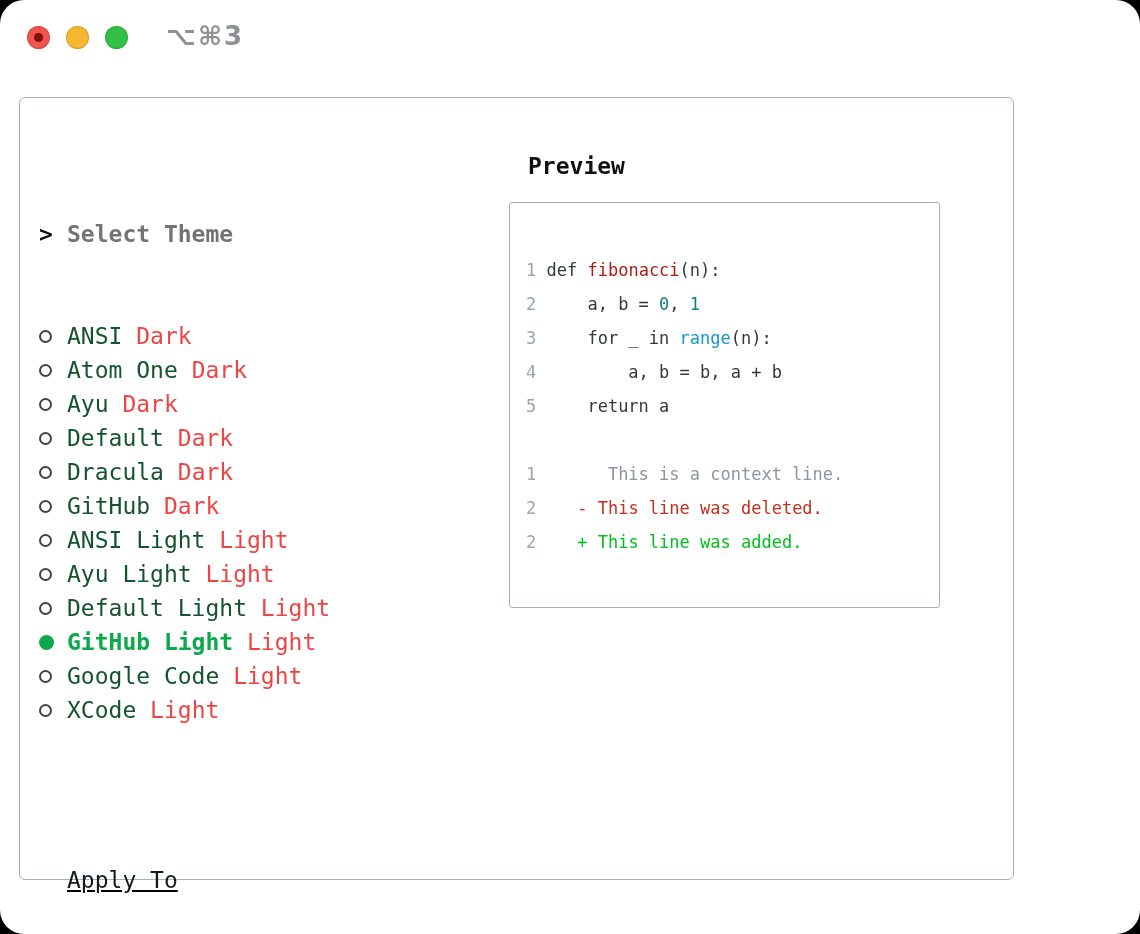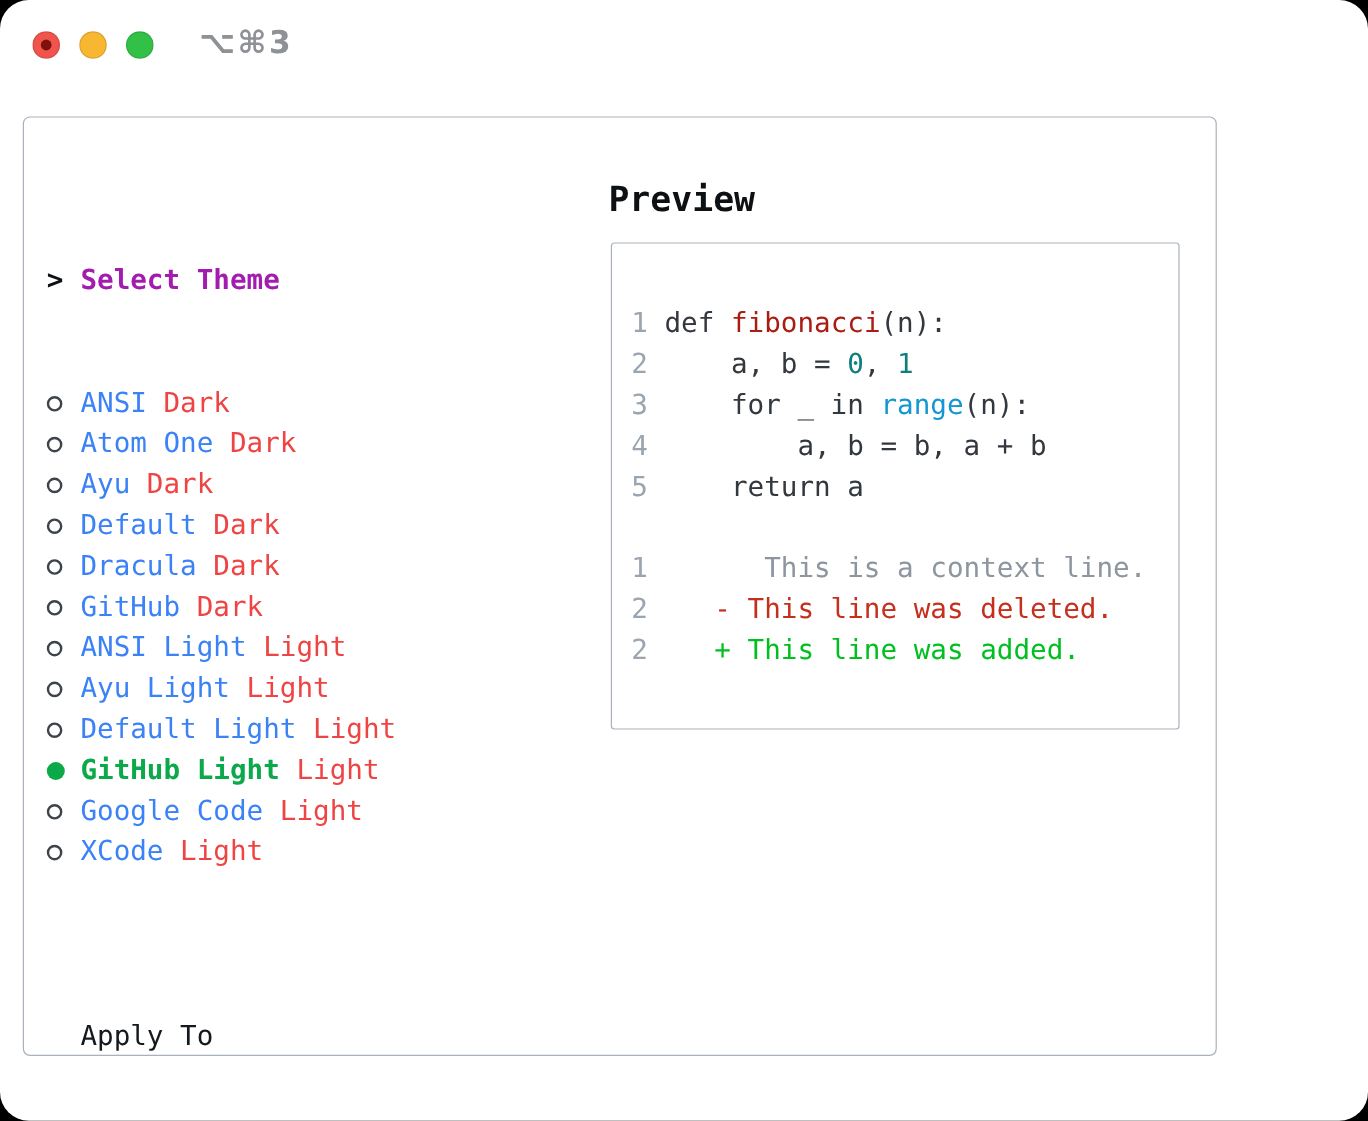--- a/index.html
+++ b/index.html
@@ -28,35 +28,35 @@
   }
   .left-col{
     position:absolute;left:19px;top:51px;width:445px;
     font-size:23px;line-height:34px;white-space:pre;
   }
   .row{height:34px;display:flex;align-items:center;}
   .marker{width:28px;display:inline-flex;align-items:center;flex:0 0 28px;}
   .caret{font-weight:700;color:#0e1114;}
   .ring{width:13px;height:13px;border:2px solid #3d434b;border-radius:50%;}
   .dot{width:15px;height:15px;border-radius:50%;background:#0ca94b;}
-  .hdr{font-weight:700;color:#a21caf;}
-  .t-name{color:#3b82f6;}
+  .hdr{font-weight:700;color:#737373;}
+  .t-name{color:#14532d;}
   .t-variant{color:#ef4444;margin-left:1ch;}
   .sel .t-name{color:#0ca94b;font-weight:bold;}
-  .apply-hdr{margin-top:18px;}
+  .apply-hdr{margin-top:34px;text-decoration:underline;}
   .apply-hdr .label{color:#15181c;padding-left:28px;}
   
   .preview-label{
-    position:absolute;left:487px;top:51px;height:34px;display:flex;align-items:center;
-    font-size:29px;font-weight:700;color:#0e1114;
+    position:absolute;left:508px;top:51px;height:34px;display:flex;align-items:center;
+    font-size:23px;font-weight:700;color:#0e1114;
   }
   .preview-box{
-    position:absolute;left:489px;top:104px;width:474px;height:406px;
+    position:absolute;left:489px;top:104px;width:431px;height:406px;
     border:1.5px solid #a9b2bc;border-radius:3px;background:#fff;
-    padding:50px 8px 0 16px;font-size:23px;line-height:34px;white-space:pre;overflow:hidden;
+    padding:50px 8px 0 16px;font-size:17px;line-height:34px;white-space:pre;overflow:hidden;
   }
   .code-line{height:34px;}
 </style>
 </head>
 <body>
 
 <div class="window">
 
   <div class="lights">
     <div class="light light-red" style="background: rgb(240, 84, 76);"></div>

